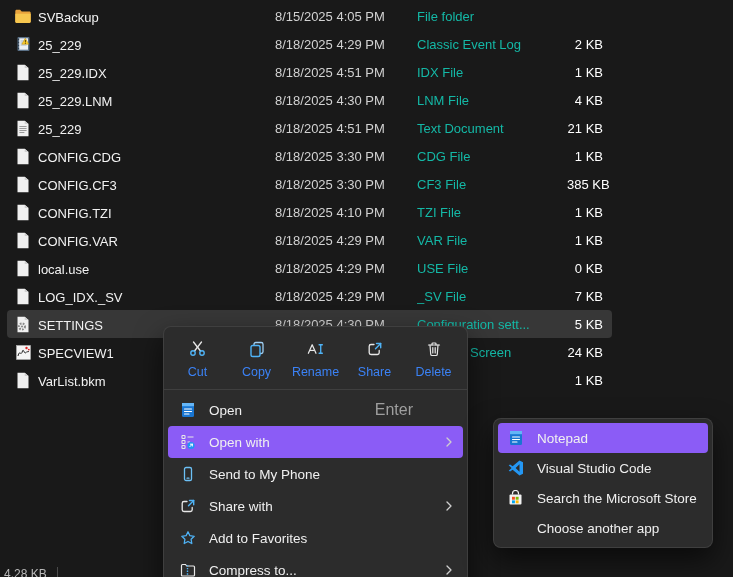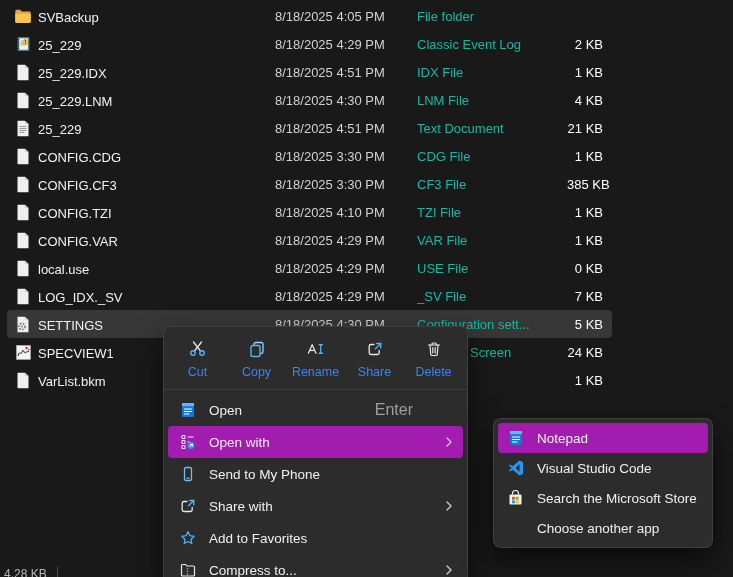--- a/index.html
+++ b/index.html
@@ -44,21 +44,21 @@
   .quick-tool{
     flex:1 1 0;display:flex;flex-direction:column;align-items:center;justify-content:center;
     gap:7px;border-radius:4px;color:#3b82f6;font-size:12.5px;
   }
   .qt-icon{width:19px;height:19px;display:flex;align-items:center;justify-content:center;}
   .menu-sep{height:1px;background:rgba(255,255,255,.09);margin:2px -4px 4px;}
   .menu-item{
     display:flex;align-items:center;height:32px;padding:0 8px 0 10px;gap:12px;
     border-radius:4px;font-size:13.5px;color:#f0f0f0;
   }
-  .menu-item.highlight{background:#a21caf;}
+  .menu-item.highlight{background:#8b5cf6;}
   .mi-icon{width:19px;height:19px;flex:0 0 19px;display:flex;align-items:center;justify-content:center;}
   .mi-label{flex:1 1 auto;white-space:nowrap;}
   .mi-shortcut{color:#9e9e9e;font-size:16px;margin-right:42px;}
   .mi-chevron{width:12px;display:flex;align-items:center;}
 
   
   .submenu{
     position:absolute;left:493px;top:418px;width:220px;box-sizing:border-box;
     background:#2c2c2c;border:1px solid rgba(255,255,255,.09);border-radius:8px;
     padding:4px;box-shadow:0 12px 28px rgba(0,0,0,.6);z-index:6;
@@ -74,21 +74,21 @@
       <div class="file-row">
         <div class="cell name">
           <span class="ficon">
             <svg width="18" height="15" viewBox="0 0 17 15">
               <path d="M.8 2.2C.8 1.4 1.4.8 2.2.8h3.4l1.6 1.7h7.6c.8 0 1.4.6 1.4 1.4v8.7c0 .8-.6 1.4-1.4 1.4H2.2c-.8 0-1.4-.6-1.4-1.4z" fill="#e8a33d"></path>
               <path d="M.8 4.7h15.4v7.9c0 .8-.6 1.4-1.4 1.4H2.2c-.8 0-1.4-.6-1.4-1.4z" fill="#f6c64f"></path>
             </svg>
           </span>
           <span class="fname">SVBackup</span>
         </div>
-        <div class="cell date">8/18/2025 4:05 PM</div>
+        <div class="cell date">8/15/2025 4:05 PM</div>
         <div class="cell type">File folder</div>
         <div class="cell size"></div>
       </div>
       <div class="file-row">
         <div class="cell name">
           <span class="ficon">
             <svg width="15" height="16" viewBox="0 0 15 16">
               <rect x="1.5" y="1" width="12" height="14" rx="1" fill="#5a7086"></rect>
               <rect x="3.2" y="2.3" width="8.8" height="11.4" fill="#edf1f5"></rect>
               <path d="M4.5 5h6M4.5 7h6M4.5 9h6" stroke="#9fb0c0" stroke-width=".9"></path>

